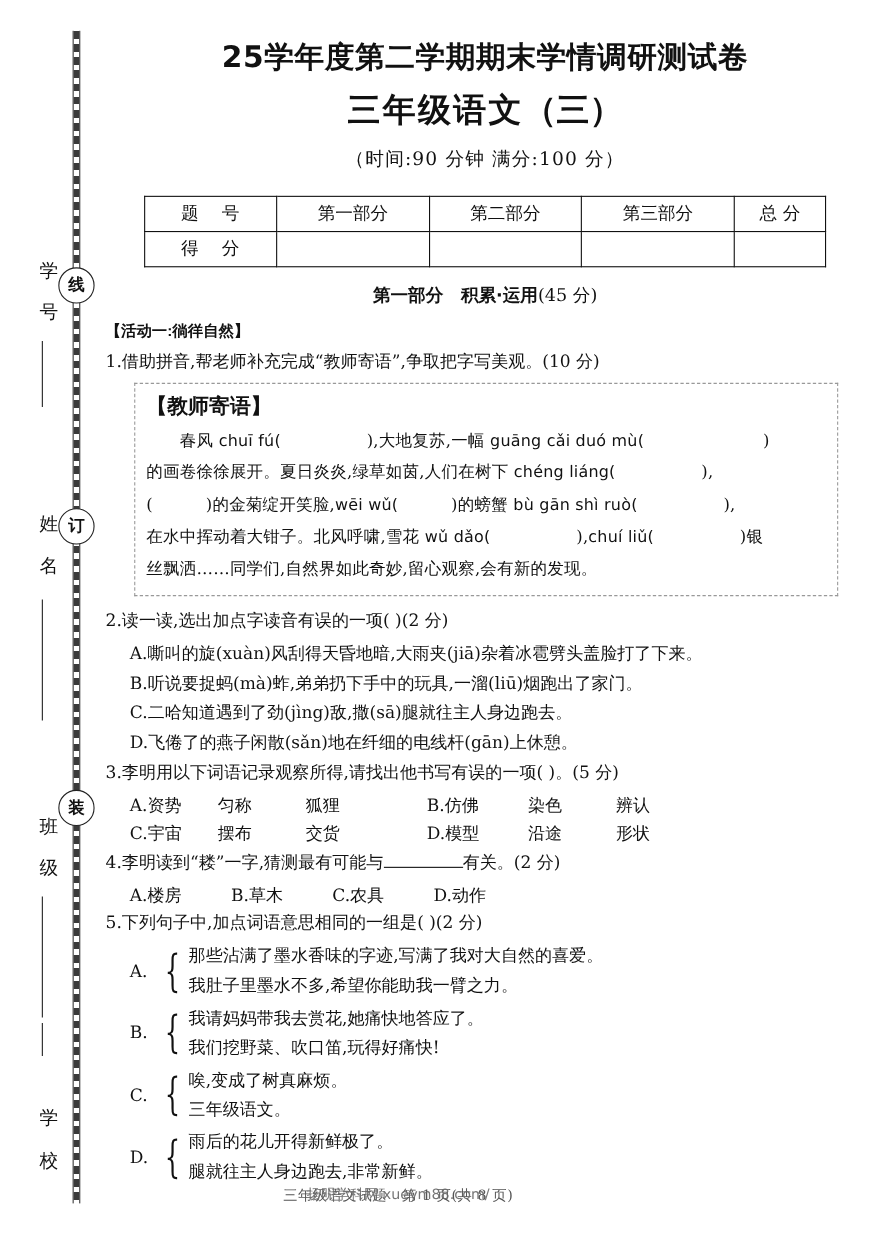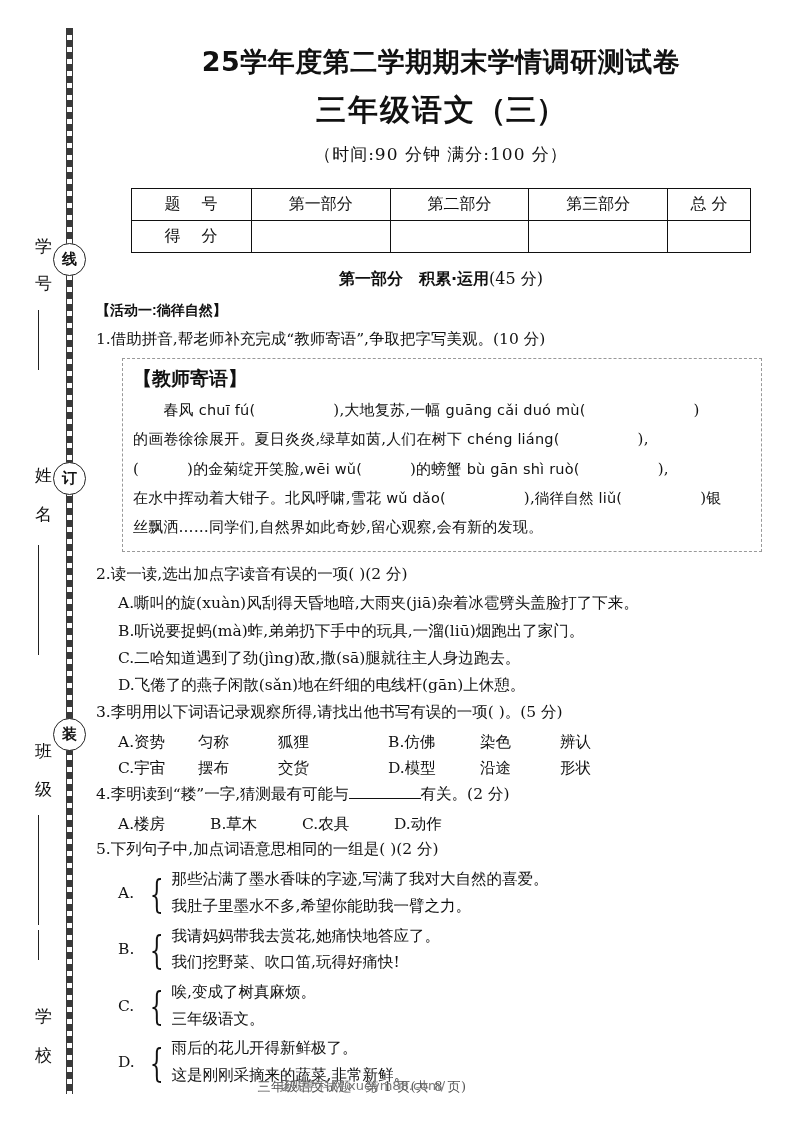--- a/index.html
+++ b/index.html
@@ -63,21 +63,21 @@
     left: 38px;
     width: 1.2px;
     background: #222;
   }
 
   
   .page {
     position: absolute;
     left: 96px; top: 0;
     width: 690px;
-    padding-top: 44px;
+    padding-top: 34px;
   }
 
   .title-main {
     font-family: "DejaVu Sans", "Liberation Sans", sans-serif;
     font-size: 27px;
     font-weight: 600;
     text-align: center;
     letter-spacing: 0.5px;
     white-space: nowrap;
     margin-bottom: 10px;
@@ -318,21 +318,21 @@
     <div class="mb-line">
       的画卷徐徐展开。夏日炎炎,绿草如茵,人们在树下 <span class="py">chéng liáng(</span><span class="gap-m"></span><span>)</span>,
     </div>
 
 
     <div class="mb-line">
       (<span class="gap-s"></span><span>)</span>的金菊绽开笑脸,<span class="py">wēi wǔ(</span><span class="gap-s"></span><span>)</span>的螃蟹 <span class="py">bù gān shì ruò(</span><span class="gap-m"></span><span>)</span>,
     </div>
 
     <div class="mb-line">
-      在水中挥动着大钳子。北风呼啸,雪花 <span class="py">wǔ dǎo(</span><span class="gap-m"></span><span>)</span>,<span class="py">徜徉自然 liǔ(</span><span class="gap-m"></span><span>)</span>银
+      在水中挥动着大钳子。北风呼啸,雪花 <span class="py">wǔ dǎo(</span><span class="gap-m"></span><span>)</span>,<span class="py">chuí liǔ(</span><span class="gap-m"></span><span>)</span>银
     </div>
 
     <div class="mb-line">丝飘洒……同学们,自然界如此奇妙,留心观察,会有新的发现。</div>
   </div>
 
   <div class="q">2.读一读,选出加点字读音有误的一项(      )(2 分)</div>
   <div class="opt">A.嘶叫的旋(xuàn)风刮得天昏地暗,大雨夹(jiā)杂着冰雹劈头盖脸打了下来。</div>
   <div class="opt">B.听说要捉蚂(mà)蚱,弟弟扔下手中的玩具,一溜(liū)烟跑出了家门。</div>
   <div class="opt">C.二哈知道遇到了劲(jìng)敌,撒(sā)腿就往主人身边跑去。</div>
   <div class="opt">D.飞倦了的燕子闲散(sǎn)地在纤细的电线杆(gān)上休憩。</div>
@@ -392,21 +392,21 @@
       <div class="pline">唉,变成了树真麻烦。</div>
       <div class="pline">三年级语文。</div>
     </span>
   </div>
 
   <div class="pairgroup">
     <span class="plabel">D.</span>
     <span class="brace">{</span>
     <span class="plines">
       <div class="pline">雨后的花儿开得新鲜极了。</div>
-      <div class="pline">这是刚刚采摘来的蔬菜,非常新鲜。</div>
+      <div class="pline">腿就往主人身边跑去,非常新鲜。</div>
     </span>
   </div>
 
 </div>
 
 <div class="footer">
   <span class="stack">
     <span class="fline1">三年级语文试题　第 1 页(共 8 页)</span>
     <span class="fline2">扬明学科网 xueym88.com/</span>
   </span>

